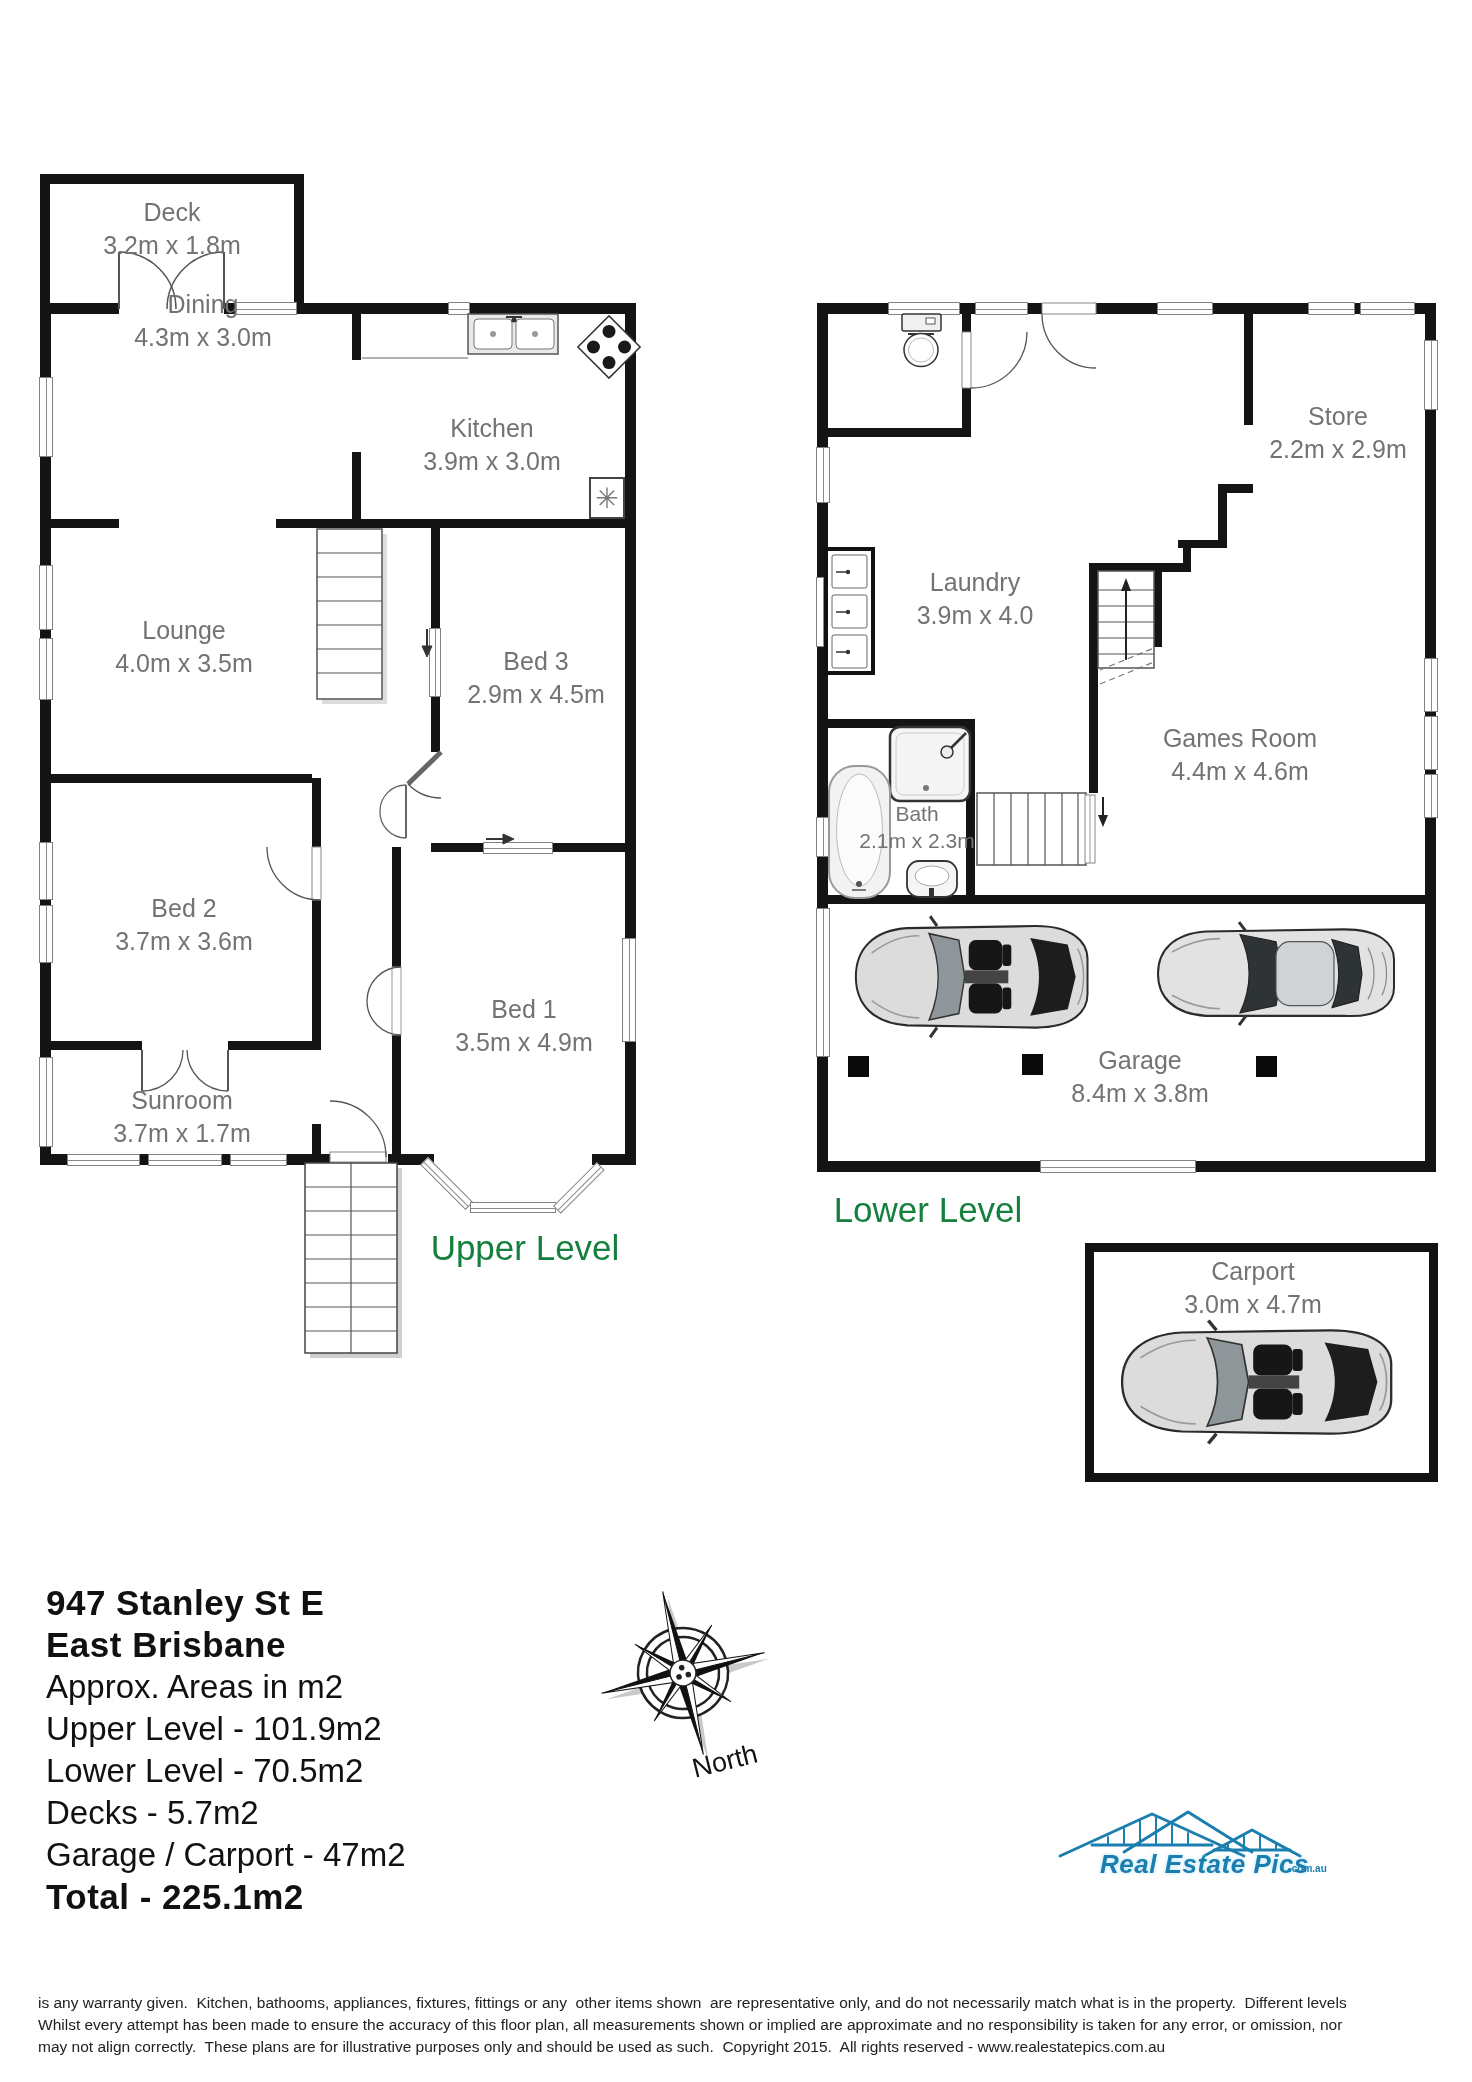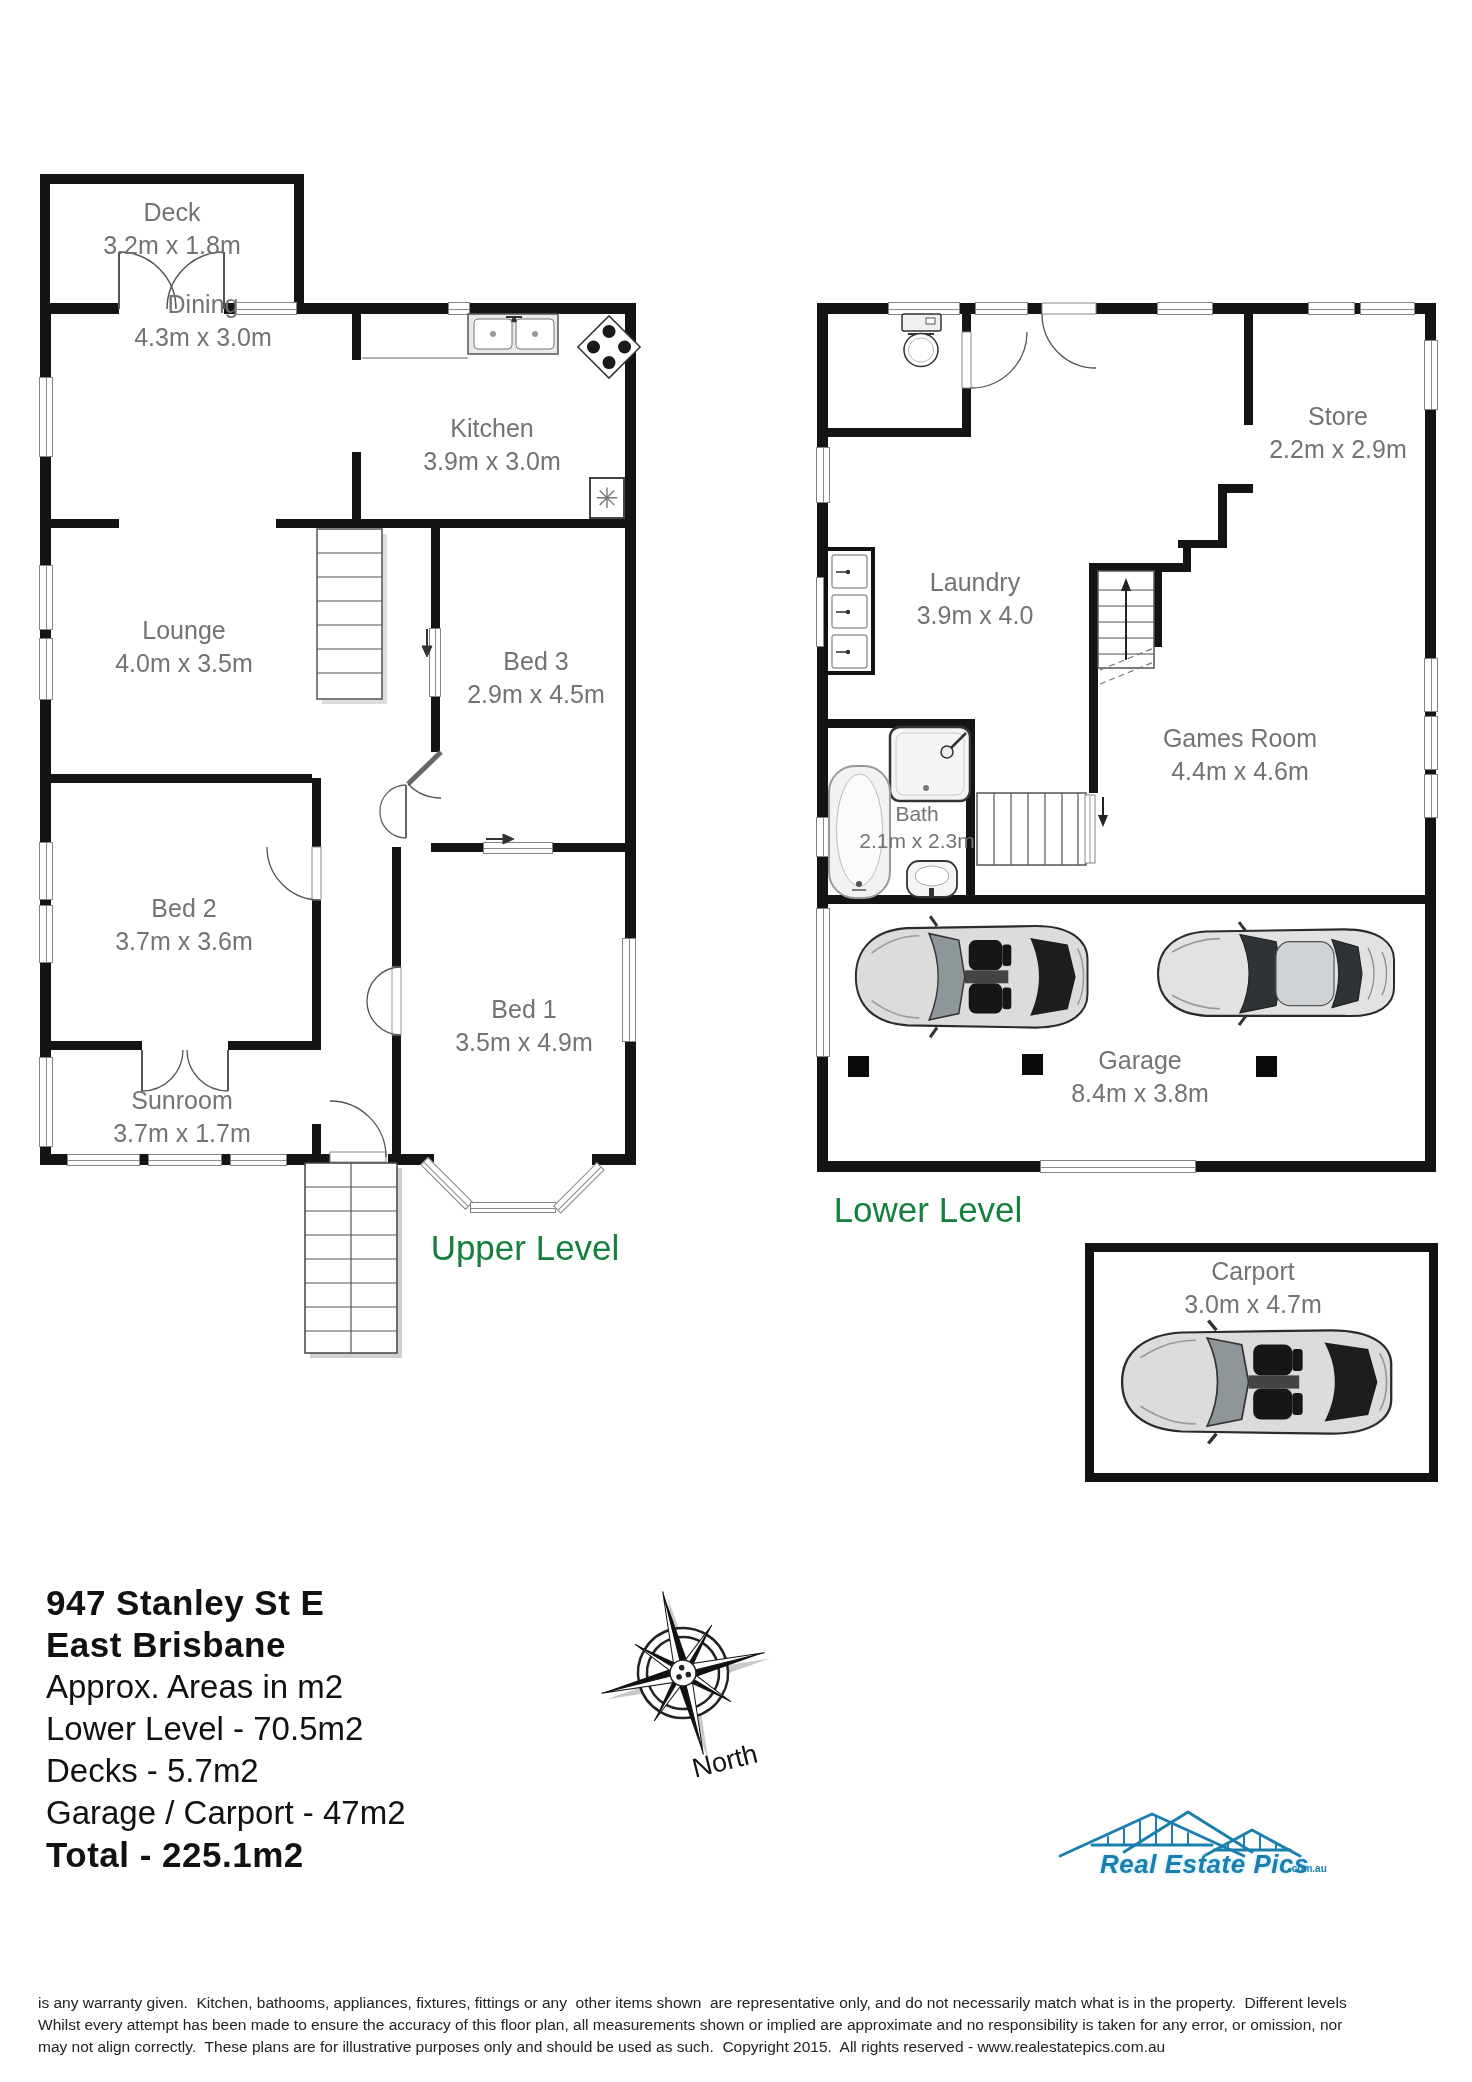--- a/index.html
+++ b/index.html
@@ -415,20 +415,21 @@
 
   <div class="room-label" style="left:1253px;top:1255px;">
     <span>Carport</span>
     <span class="dims">3.0m x 4.7m</span>
   </div>
 
   <div id="info">
     <div class="b">947 Stanley St E</div>
     <div class="b">East Brisbane</div>
     <div class="r">Approx. Areas in m2</div>
+    <div class="r">Upper Level - 101.9m2</div>
     <div class="r">Lower Level - 70.5m2</div>
     <div class="r">Decks - 5.7m2</div>
     <div class="r">Garage / Carport - 47m2</div>
     <div class="b">Total - 225.1m2</div>
   </div>
 
   <div id="north-label">North</div>
 
   <div id="logo-text">Real Estate Pics</div>
   <div id="logo-suffix">.com.au</div>

